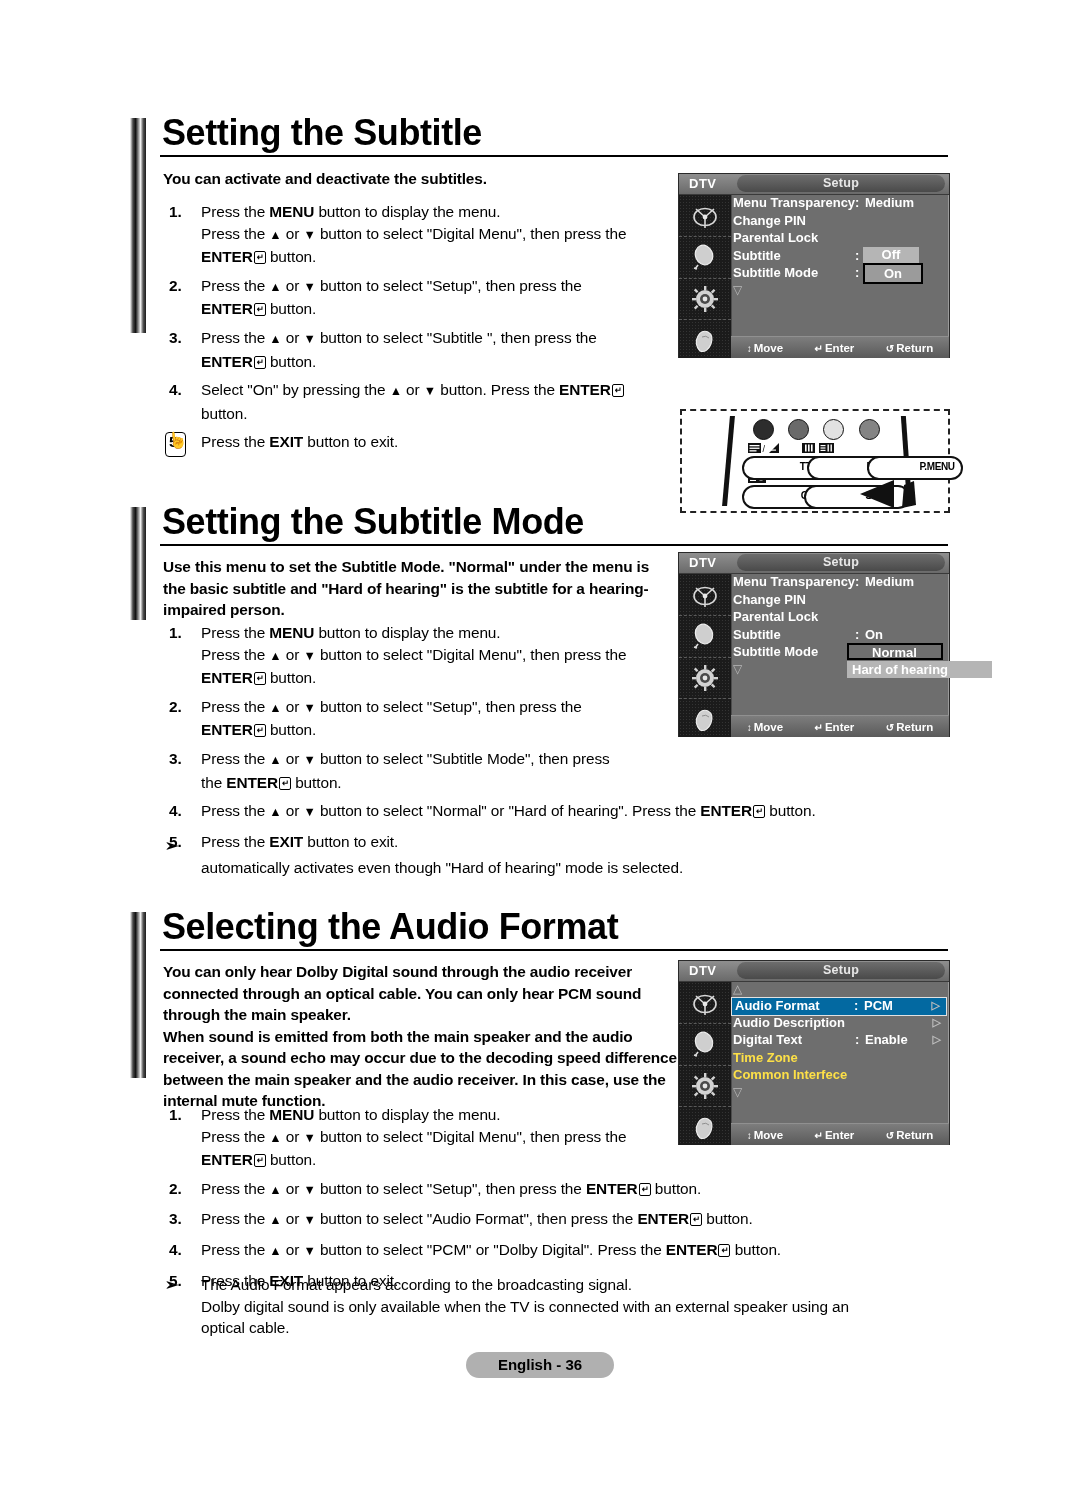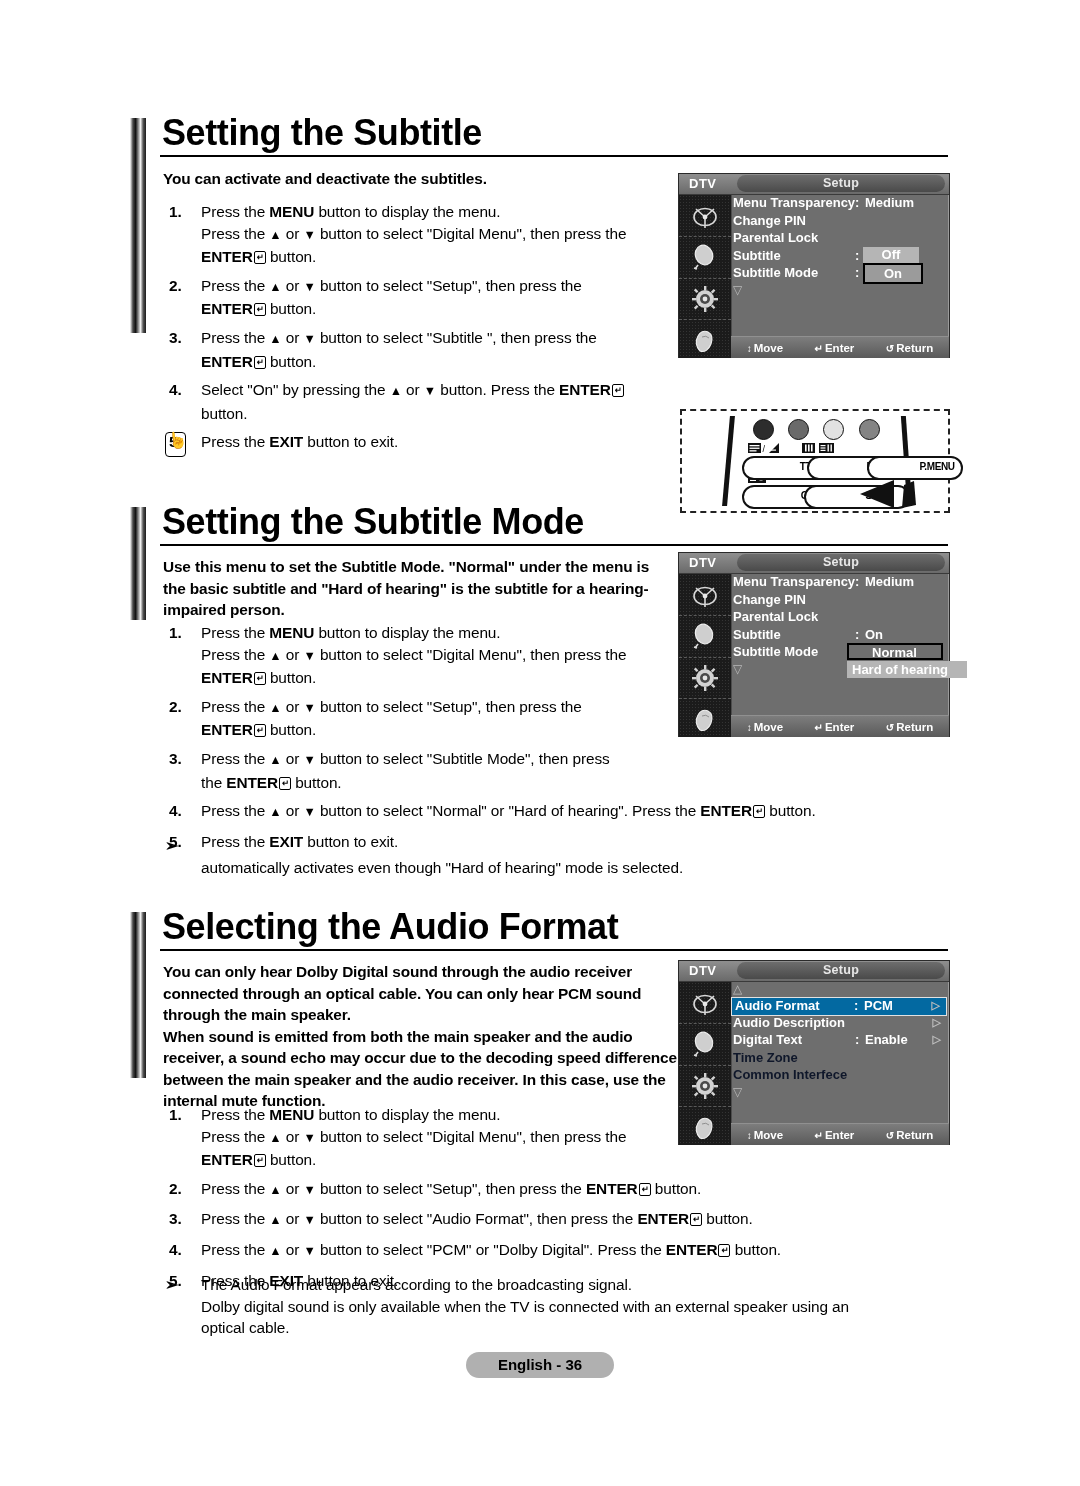--- a/index.html
+++ b/index.html
@@ -98,21 +98,21 @@
     position:absolute;left:52px;right:0;top:0;bottom:22px;
     padding:4px 6px 0 8px;
   }
   .mi{
     position:relative;height:17.5px;font-size:13px;font-weight:bold;
     color:#fff;white-space:nowrap;
   }
   .mi .lbl{position:absolute;left:0;top:0;}
   .mi .colon{position:absolute;top:0;}
   .mi .val{position:absolute;top:0;}
-  .mi.dim .lbl{color:#0f172a;}
+  .mi.dim .lbl{color:#fde047;}
   .mi .caret{position:absolute;top:1px;font-size:11px;color:#bdbdbd;}
   .box-sel{
     position:absolute;border:2px solid #000;background:#9b9b9b;
     color:#fff;font-size:13px;font-weight:bold;text-align:center;
   }
   .box-opt{
     position:absolute;background:#b5b5b5;color:#fff;
     font-size:13px;font-weight:bold;text-align:center;
   }
   .scr-ar{color:#b9b9b9;font-size:12px;line-height:12px;}
@@ -385,21 +385,21 @@
           <div class="mi" style="position: absolute; left: 2px; right: 2px; top: 52.5px;">
             <span class="lbl" style="left: 0px;">Subtitle</span>
             <span class="colon" style="left: 122px;">:</span>
             <span class="val" style="left: 132px;">On</span>
           </div>
           <div class="mi" style="position: absolute; left: 2px; right: 2px; top: 70px;">
             <span class="lbl" style="left: 0px;">Subtitle  Mode</span>
           </div>
           <div class="scr-ar" style="position: absolute; left: 2px; top: 88.5px;">▽</div>
           <div class="box-sel" style="left: 116px; top: 69px; width: 96px; height: 17px; line-height: 15px; text-align: left; padding-left: 23px; box-sizing: border-box; background: rgb(111, 111, 111);">Normal</div>
-          <div class="box-opt" style="left: 116px; top: 87px; width: 120px; height: 17px; line-height: 17px; text-align: left; padding-left: 5px; box-sizing: border-box;">Hard of hearing</div>
+          <div class="box-opt" style="left: 116px; top: 87px; width: 145px; height: 17px; line-height: 17px; text-align: left; padding-left: 5px; box-sizing: border-box;">Hard of hearing</div>
         </div>
         <div class="osd-bot">
           <span><span class="g">↕</span><span>Move</span></span>
           <span><span class="g">↵</span><span>Enter</span></span>
           <span><span class="g">↺</span><span>Return</span></span>
         </div>
       </div>
     </div>
 
   <div class="section" style="left:130px;top:912px;width:820px;">

